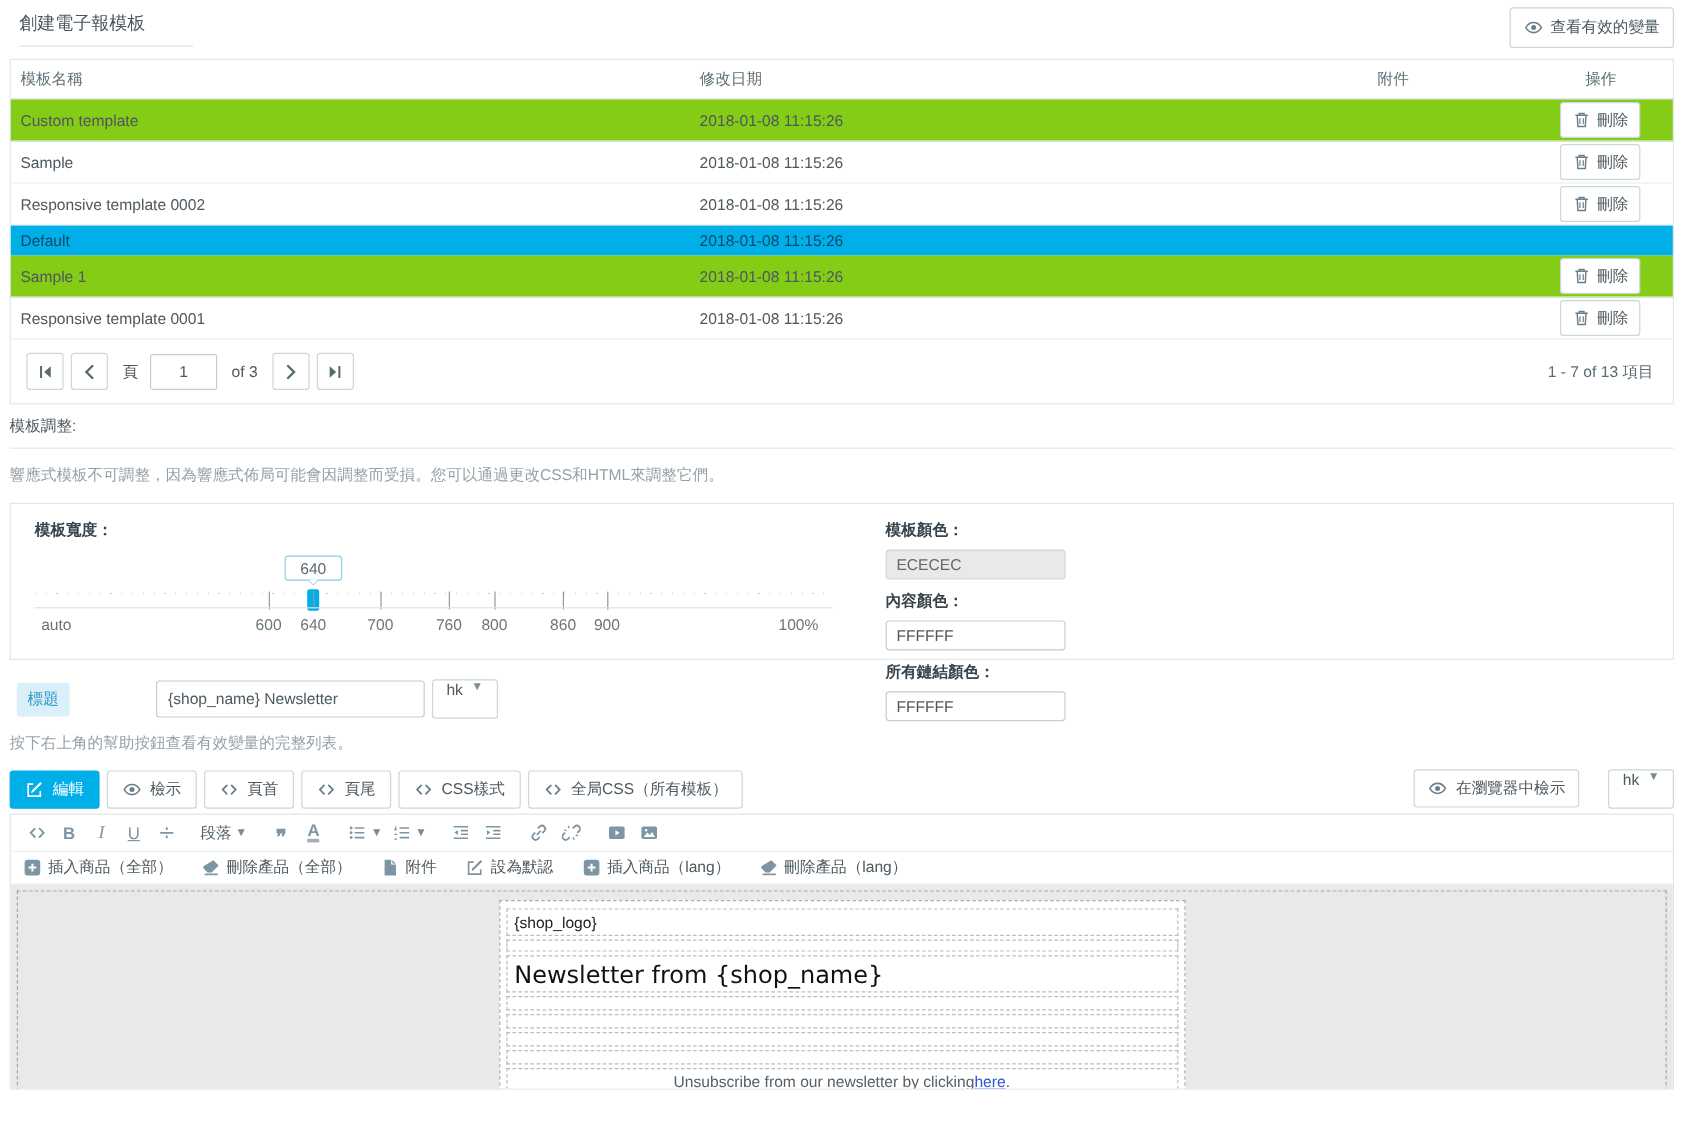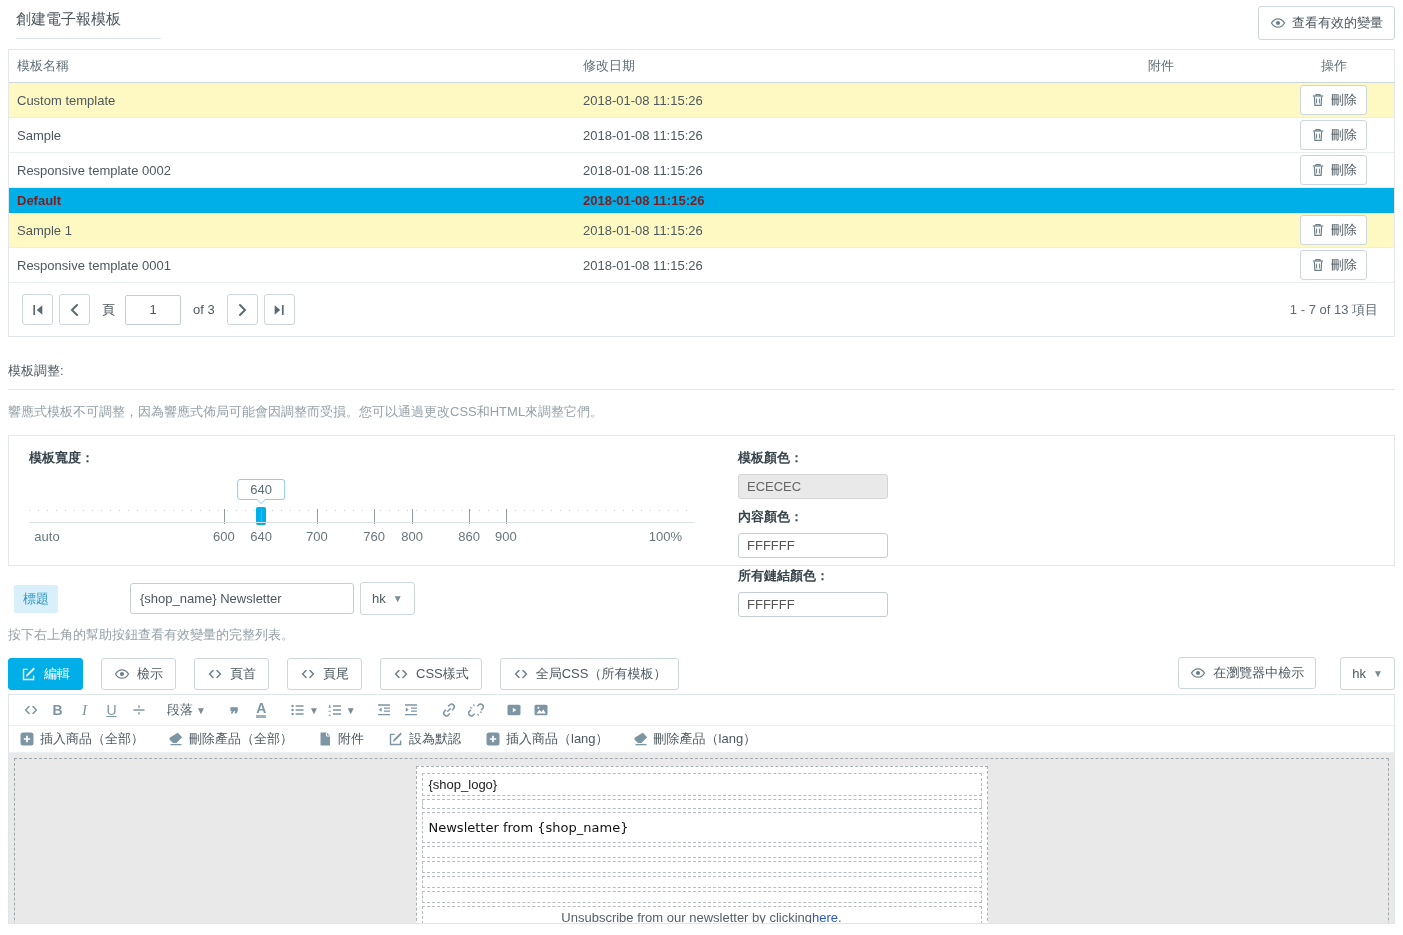--- a/index.html
+++ b/index.html
@@ -17,36 +17,36 @@
 
   
   .tablebox{margin:10px 8px 0;border:1px solid #e2e8ea}
   .tgrid{display:grid;grid-template-columns:566px 1fr 170px 160px;align-items:center}
   .thead{height:33px;border-bottom:1px solid #ccd7dc;color:#5f6e76}
   .td{padding-left:8px}
   .td.attach{text-align:right;padding-right:60px}
   .td.ops{text-align:center;padding-left:40px}
   .trow{min-height:35px;border-bottom:1px solid #e9eef1}
   .trow:last-of-type{border-bottom:1px solid #e9eef1}
-  .trow.striped{background:#fef9c3}
-  .trow.selected{background:var(--accent);color:#7f1d1d;font-weight:700;min-height:25px;border-bottom:none}
+  .trow.striped{background:#84cc16}
+  .trow.selected{background:var(--accent);color:#0c4a6e;font-weight:400;min-height:25px;border-bottom:none}
   .trow .ops{display:flex;justify-content:flex-end;padding-right:27px}
   .btn-small{display:inline-flex;align-items:center;gap:5px;padding:5px 9px}
   .btn-small .icon{color:#6b7f8a}
 
   
   .pagerow{position:relative;display:flex;align-items:center;gap:6px;padding:11px 13px}
   .pbtn{width:31px;height:31px;display:inline-flex;align-items:center;justify-content:center;color:#5a6a72}
   .page-label{margin:0 4px 0 6px}
   .page-input{width:56px;height:30px;border:1px solid #c3cdd2;border-radius:2px;text-align:center;font-size:13px;color:#4d585f}
   .of-label{margin:0 6px}
   .pagesummary{position:absolute;right:16px;top:50%;transform:translateY(-50%);color:#5c6b73}
 
   
-  .section-heading{margin:25px 8px 0;padding-bottom:9px;border-bottom:1px solid #e2e8ea;color:#4d585f}
+  .section-heading{margin:9px 8px 0;padding-bottom:9px;border-bottom:1px solid #e2e8ea;color:#4d585f}
   .section-note{margin:13px 8px 14px;color:#95a1a8}
 
   
   .panel{margin:0 8px;border:1px solid #e2e8ea;height:131px;padding:13px 20px;display:flex}
   .width-block{flex:0 0 672px;position:relative}
   .width-label{font-weight:700;color:#37444b}
   .slider{position:relative;margin-top:43px;height:13px;width:665px}
   .slider::before{content:'';position:absolute;left:0;right:0;top:0;height:1px;
      background-image:repeating-linear-gradient(90deg,#c6d0d5 0 1px,transparent 1px 9px)}
   .slider::after{content:'';position:absolute;left:0;right:0;bottom:0;height:1px;background:#dbe2e6}
@@ -62,21 +62,21 @@
   .colors-block{flex:1;padding-left:37px}
   .clabel{font-weight:700;color:#37444b;margin:0 0 7px}
   .cfield{margin-bottom:9px}
   .cinput{width:150px;height:25px;border:1px solid #c3cdd2;border-radius:3px;padding:0 8px;font-size:13px;color:#555;font-family:inherit}
   .cinput.disabled{background:#e9e9e9;border-color:#d4d4d4;color:#666}
 
   
   .subject-row{display:flex;align-items:center;margin:16px 8px 0 14px}
   .chip{background:#d9effa;color:#2e96c5;padding:5px 9px;border-radius:2px}
   .subject-input{margin-left:72px;width:224px;height:31px;border:1px solid #c3cdd2;border-radius:3px;padding:0 9px;font-size:13px;color:#4d585f;font-family:inherit}
-  .lang-btn{margin-left:6px;height:33px;display:inline-flex;align-items:center;gap:7px;padding:0 11px}
+  .lang-btn{margin-left:6px;height:33px;display:inline-flex;align-items:flex-start;gap:7px;padding:0 11px}
   .caret{font-size:10px;color:#7d8b92}
   .help-note{margin:11px 8px 0;color:#95a1a8}
 
   
   .tabs-row{display:flex;align-items:center;gap:6px;margin:13px 8px 0}
   .tab{height:32px;display:inline-flex;align-items:center;gap:7px;padding:0 12px}
   .tab .icon{color:#6b7f8a}
   .tab.active{background:var(--accent);border-color:var(--accent);color:#fff}
   .tab.active .icon{color:#fff}
   .right-group{margin-left:auto;display:flex;gap:18px}
@@ -98,21 +98,21 @@
   .pbtn2{display:inline-flex;gap:5px;color:#4d585f;cursor:pointer}
   .pbtn2 .icon{color:#7e95a3}
 
   
   .canvas{position:relative;background:#e9e9e9;height:170px;overflow:hidden}
   .canvas::before{content:'';position:absolute;inset:5px 5px auto 5px;height:300px;border:1px dashed #a2a9ae;pointer-events:none}
   .mailblock{width:572px;margin:13px auto 0;background:#fff;border:1px dashed #a8aeb3;padding:3px 4px}
   .mrow{border:1px dashed #b7bdc2;margin:3px 1px;padding:1px 6px}
   .mrow.logo{height:23px;color:#222;display:flex;align-items:center}
   .mrow.thin{height:12px}
-  .mrow.headline{height:31px;display:flex;align-items:center;font-family:"DejaVu Sans",sans-serif;font-size:13px;color:#111}
+  .mrow.headline{height:31px;display:flex;align-items:center;font-family:"DejaVu Sans",sans-serif;font-size:20px;color:#111}
   .mrow.unsub{height:23px;display:flex;align-items:center;justify-content:center;color:#55606a}
   .mrow.unsub a{color:#2a56d6}
 </style>
 </head>
 <body>
 
 <div class="topbar">
   <h1 class="page-title">創建電子報模板</h1>
   <button class="view-vars">
     <span class="icon">
@@ -306,21 +306,21 @@
   <span class="chip">標題</span>
   <input class="subject-input" value="{shop_name} Newsletter" style="">
   <button class="lang-btn">
     <span>hk</span>
     <span class="caret">▼</span>
   </button>
 </div>
 <div class="help-note">按下右上角的幫助按鈕查看有效變量的完整列表。</div>
 
 <div class="tabs-row">
-  <span id="tabs-host" style="display:flex;gap:18px">
+  <span id="tabs-host" style="display:flex;gap:6px">
       <button class="tab active">
         <span class="icon">
           <svg width="16" height="16" viewBox="0 0 16 16">
             <path d="M12.6 9.4v4.1H2.5V3.4h4.2" fill="none" stroke="currentColor" stroke-width="1.4"></path>
             <path d="M6.8 10 13.9 2.9 12.6 1.6 5.5 8.7 5 11z" fill="currentColor"></path>
           </svg>
         </span>
         <span>編輯</span>
       </button>
       <button class="tab">

